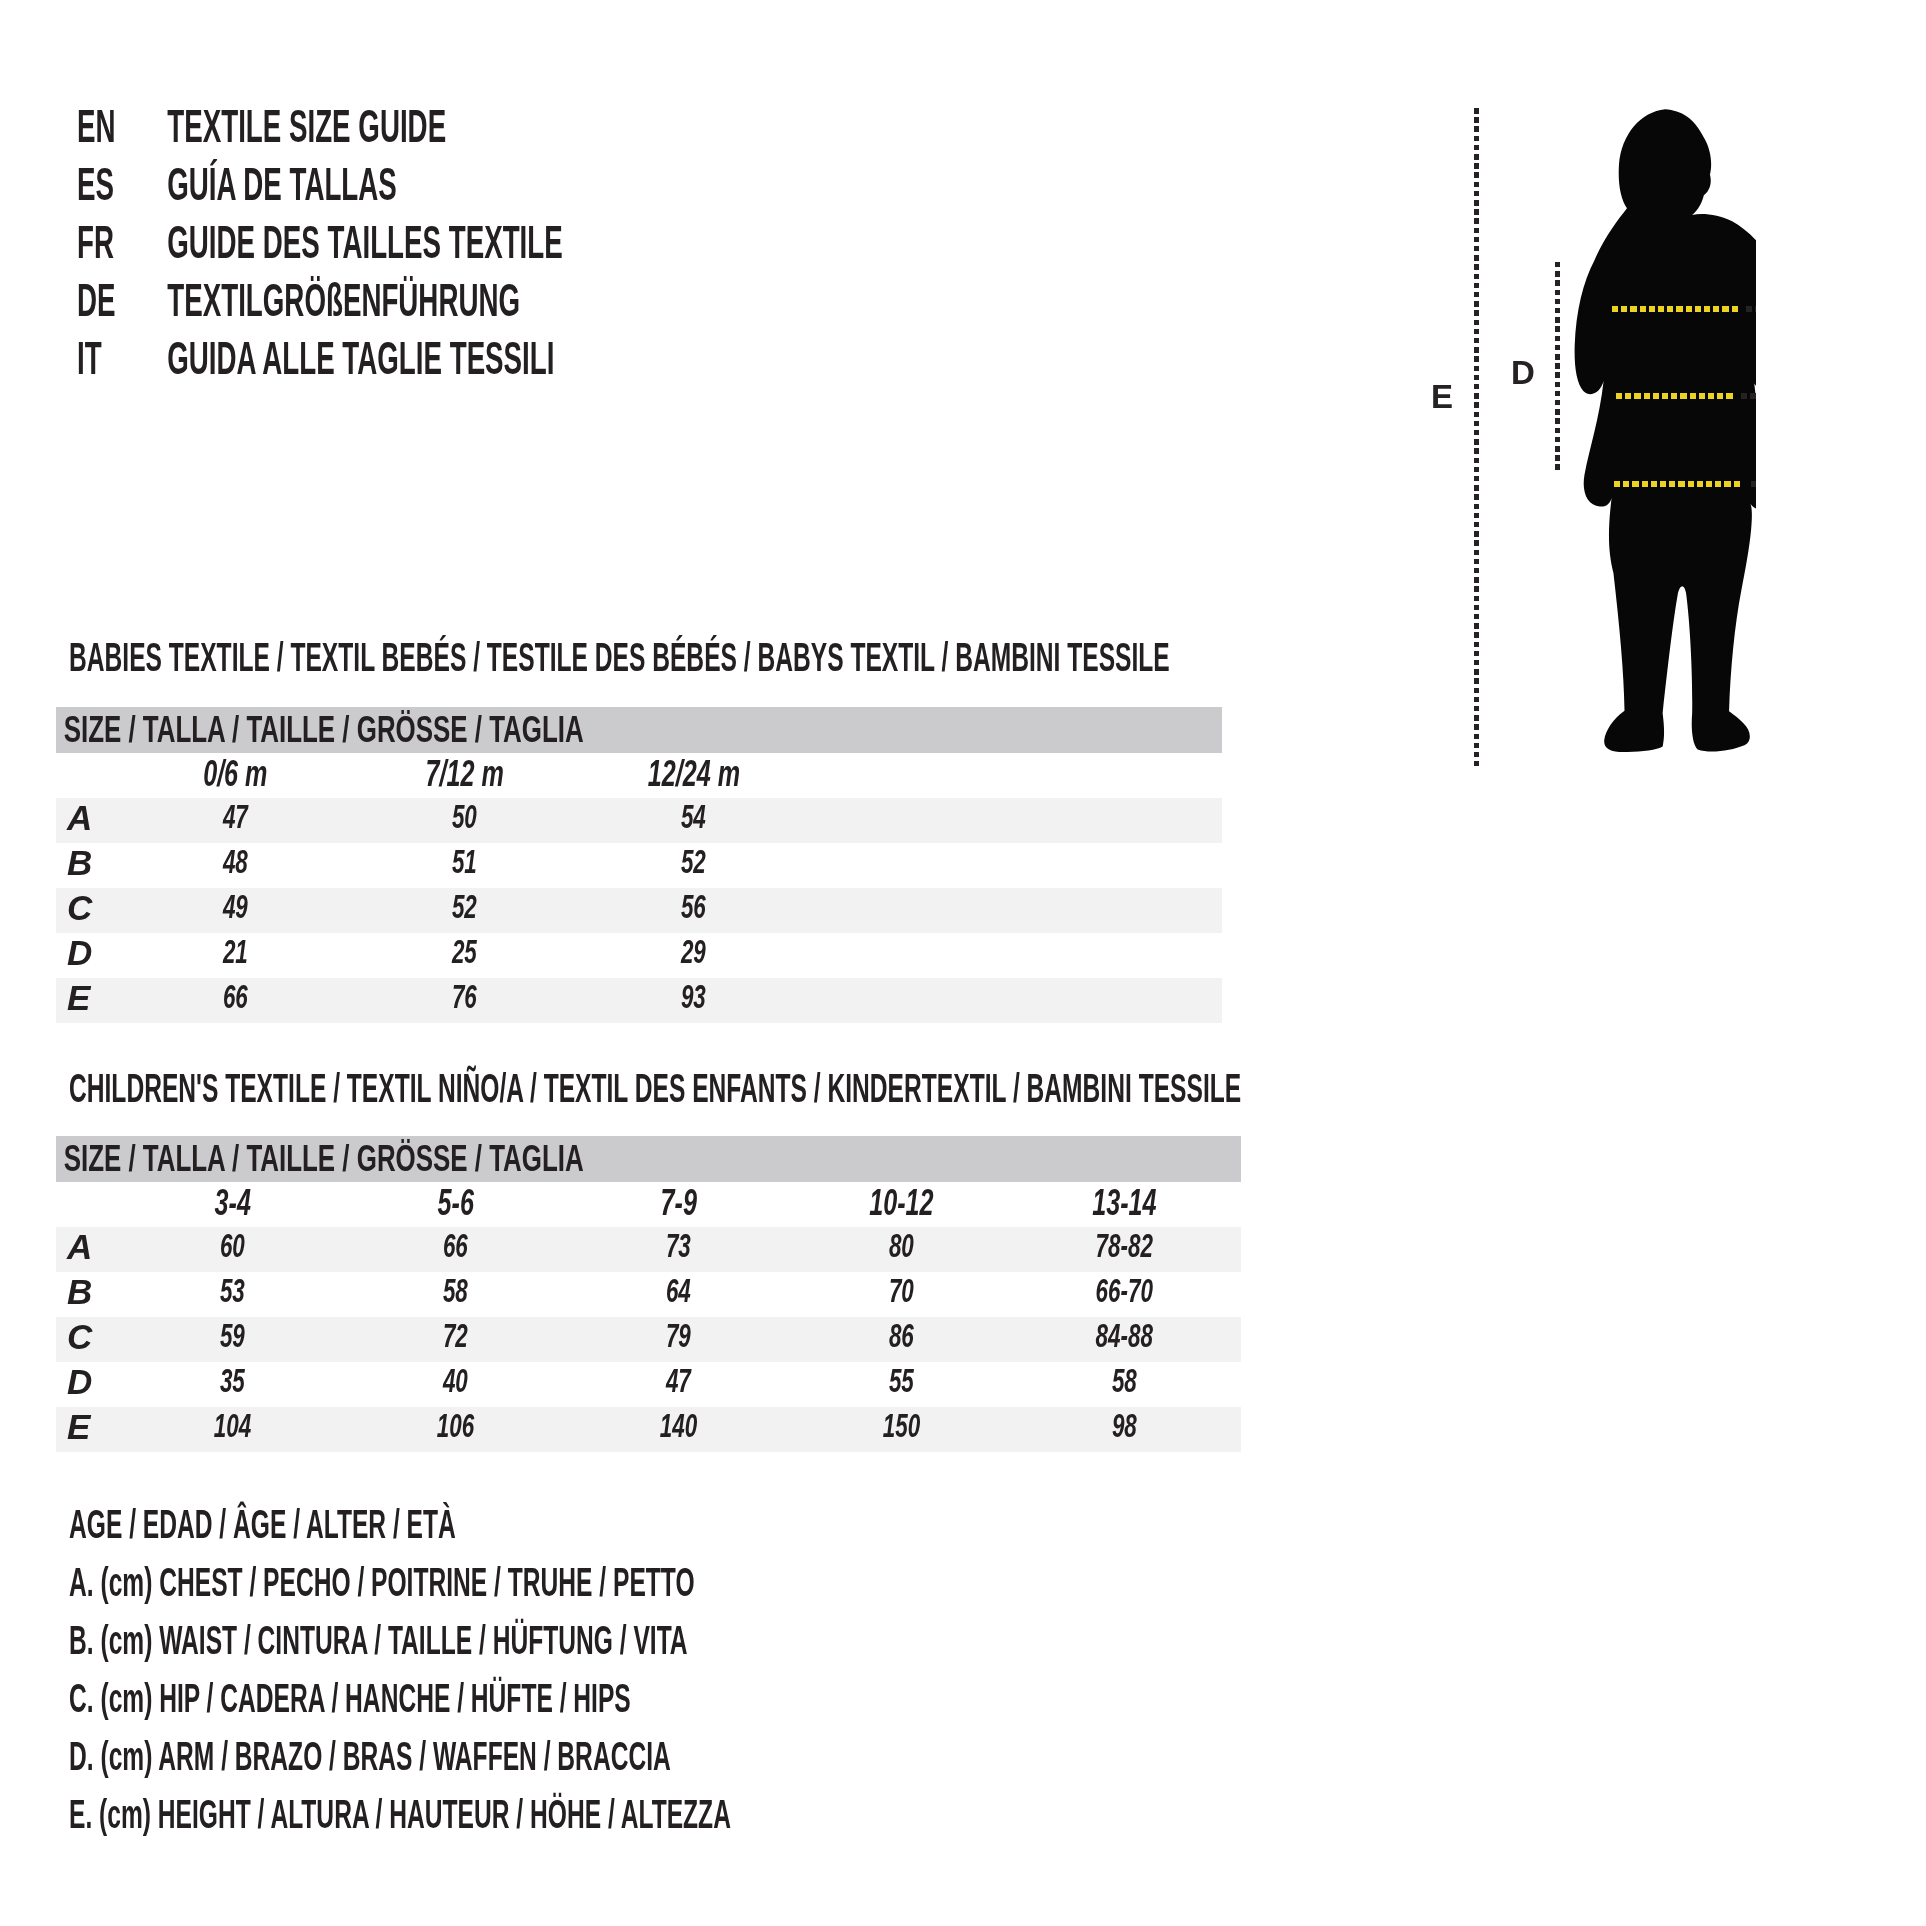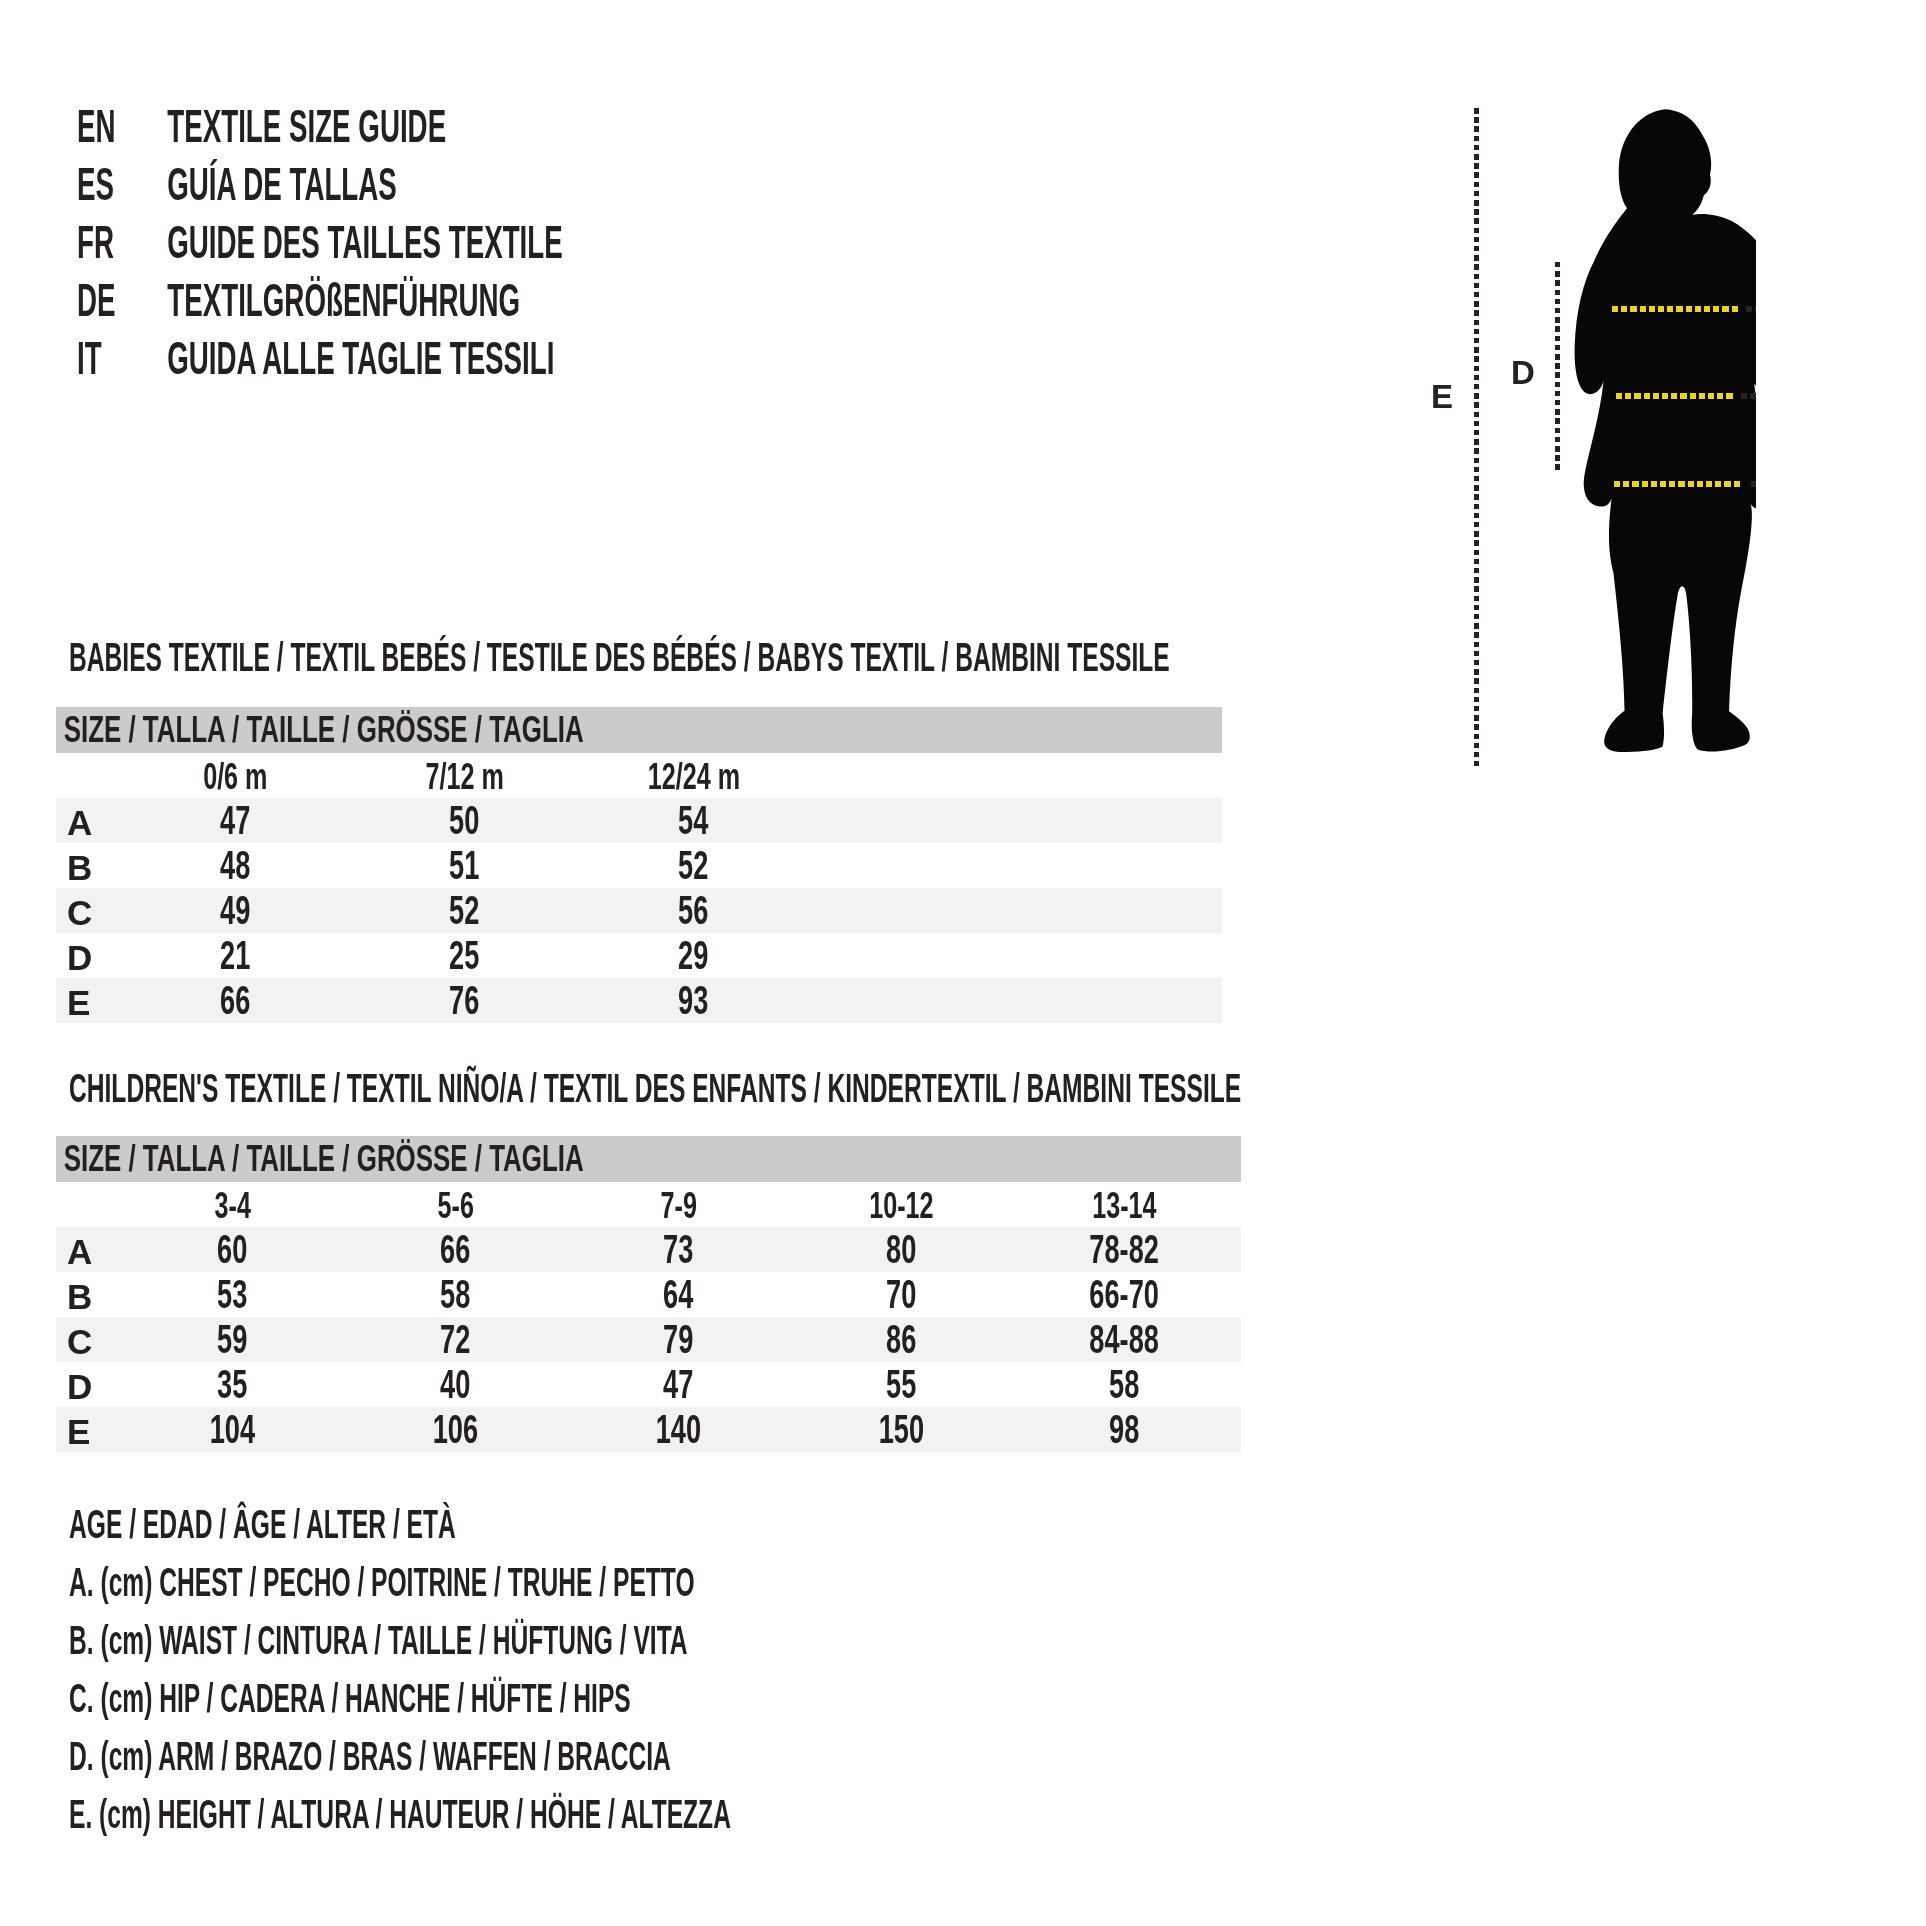--- a/index.html
+++ b/index.html
@@ -14,24 +14,24 @@
   .lang-row{display:flex;height:58px;line-height:58px;font-size:47px;}
   .lang-code{width:153px;flex:0 0 153px;}
 
   
   .sec-title{font-size:41px;line-height:45px;}
 
   
   .tbl{position:absolute;left:56px;}
   .tbar{height:46px;background:#cbcbcd;display:flex;align-items:center;}
   .tbar span{display:inline-block;padding-left:11px;font-size:37px;transform:scaleX(0.70);transform-origin:0 50%;white-space:nowrap;}
-  .trow{display:flex;align-items:flex-end;height:45px;}
+  .trow{display:flex;align-items:flex-start;height:45px;font-style:italic;}
   .trow.alt{background:#f2f2f2;}
   .lab{box-sizing:border-box;padding-left:11px;width:65px;flex:0 0 65px;font-size:35px;}
-  .val{text-align:center;font-size:40px;}
+  .val{text-align:center;font-size:33px;}
   .val span{display:inline-block;transform:scaleX(0.68);transform-origin:50% 50%;white-space:nowrap;}
   .hdr .val{font-size:37px;}
   .b .val{width:229px;flex:0 0 229px;}
   .c5 .val{width:223px;flex:0 0 223px;}
 
   
   .legend-line{height:58px;line-height:58px;font-size:41px;}
 
   
   .vdots{position:absolute;width:5px;background:repeating-linear-gradient(180deg,#262223 0 5.5px,rgba(0,0,0,0) 5.5px 9.2px);}

